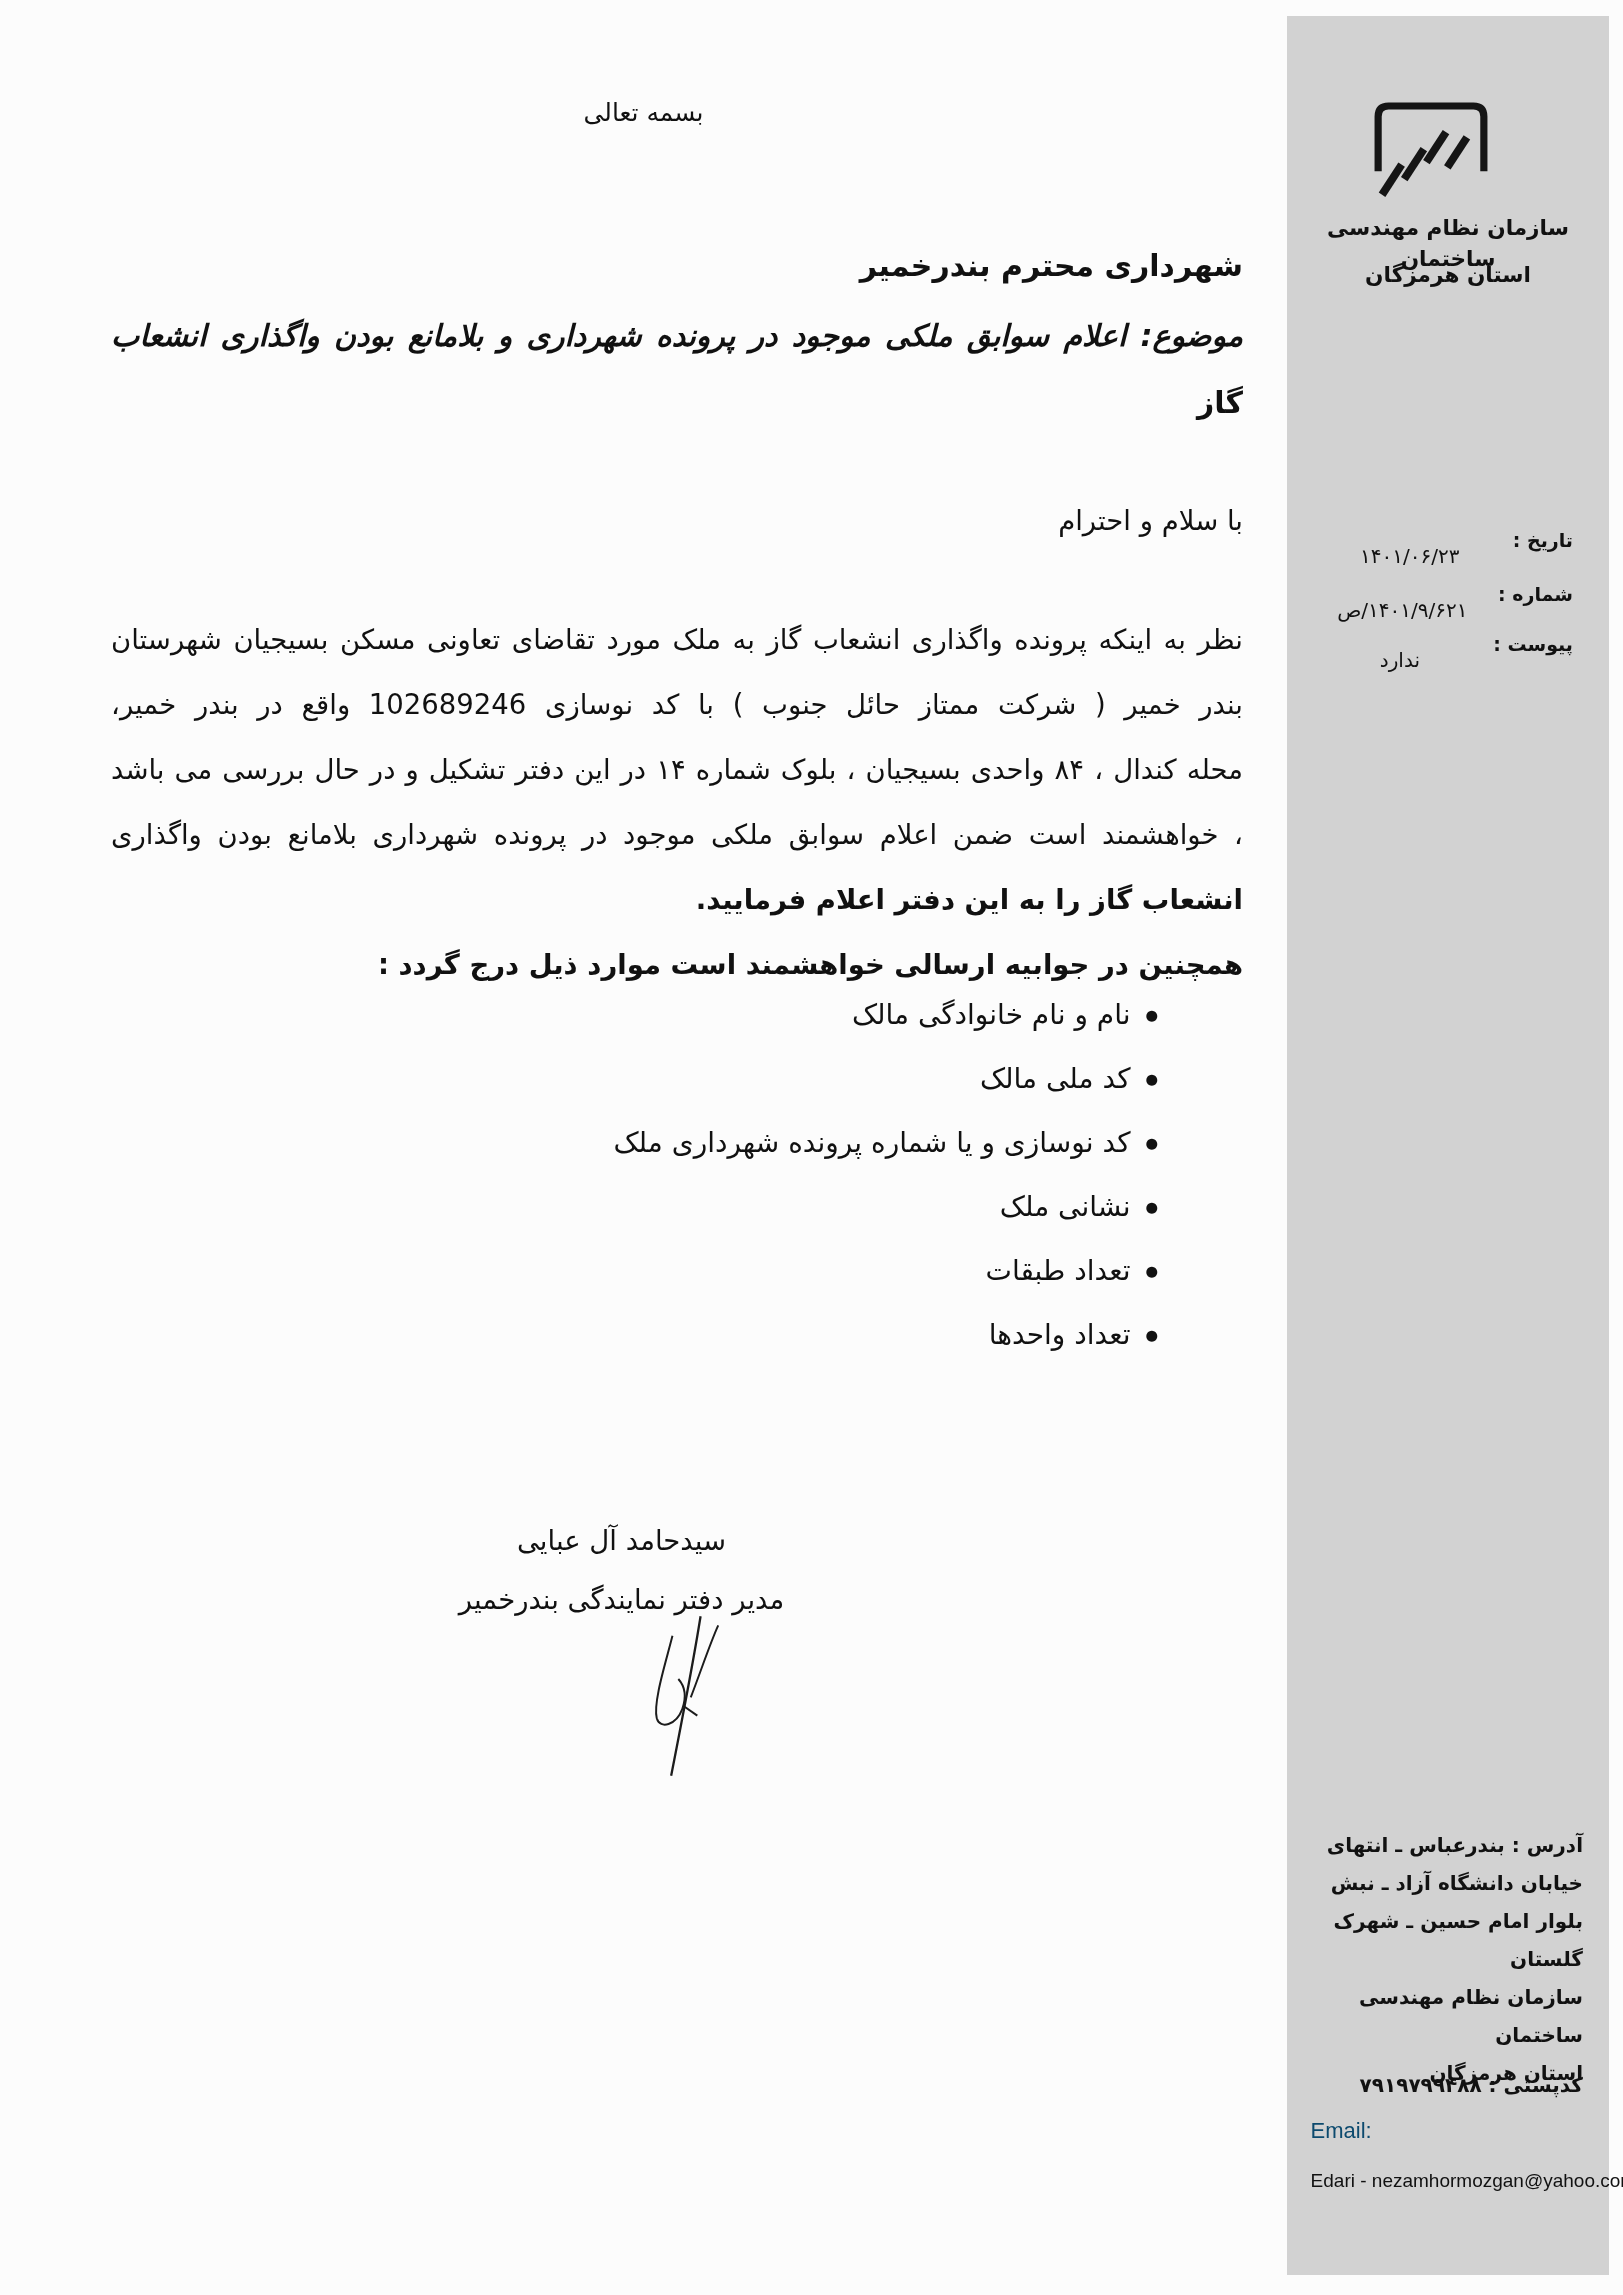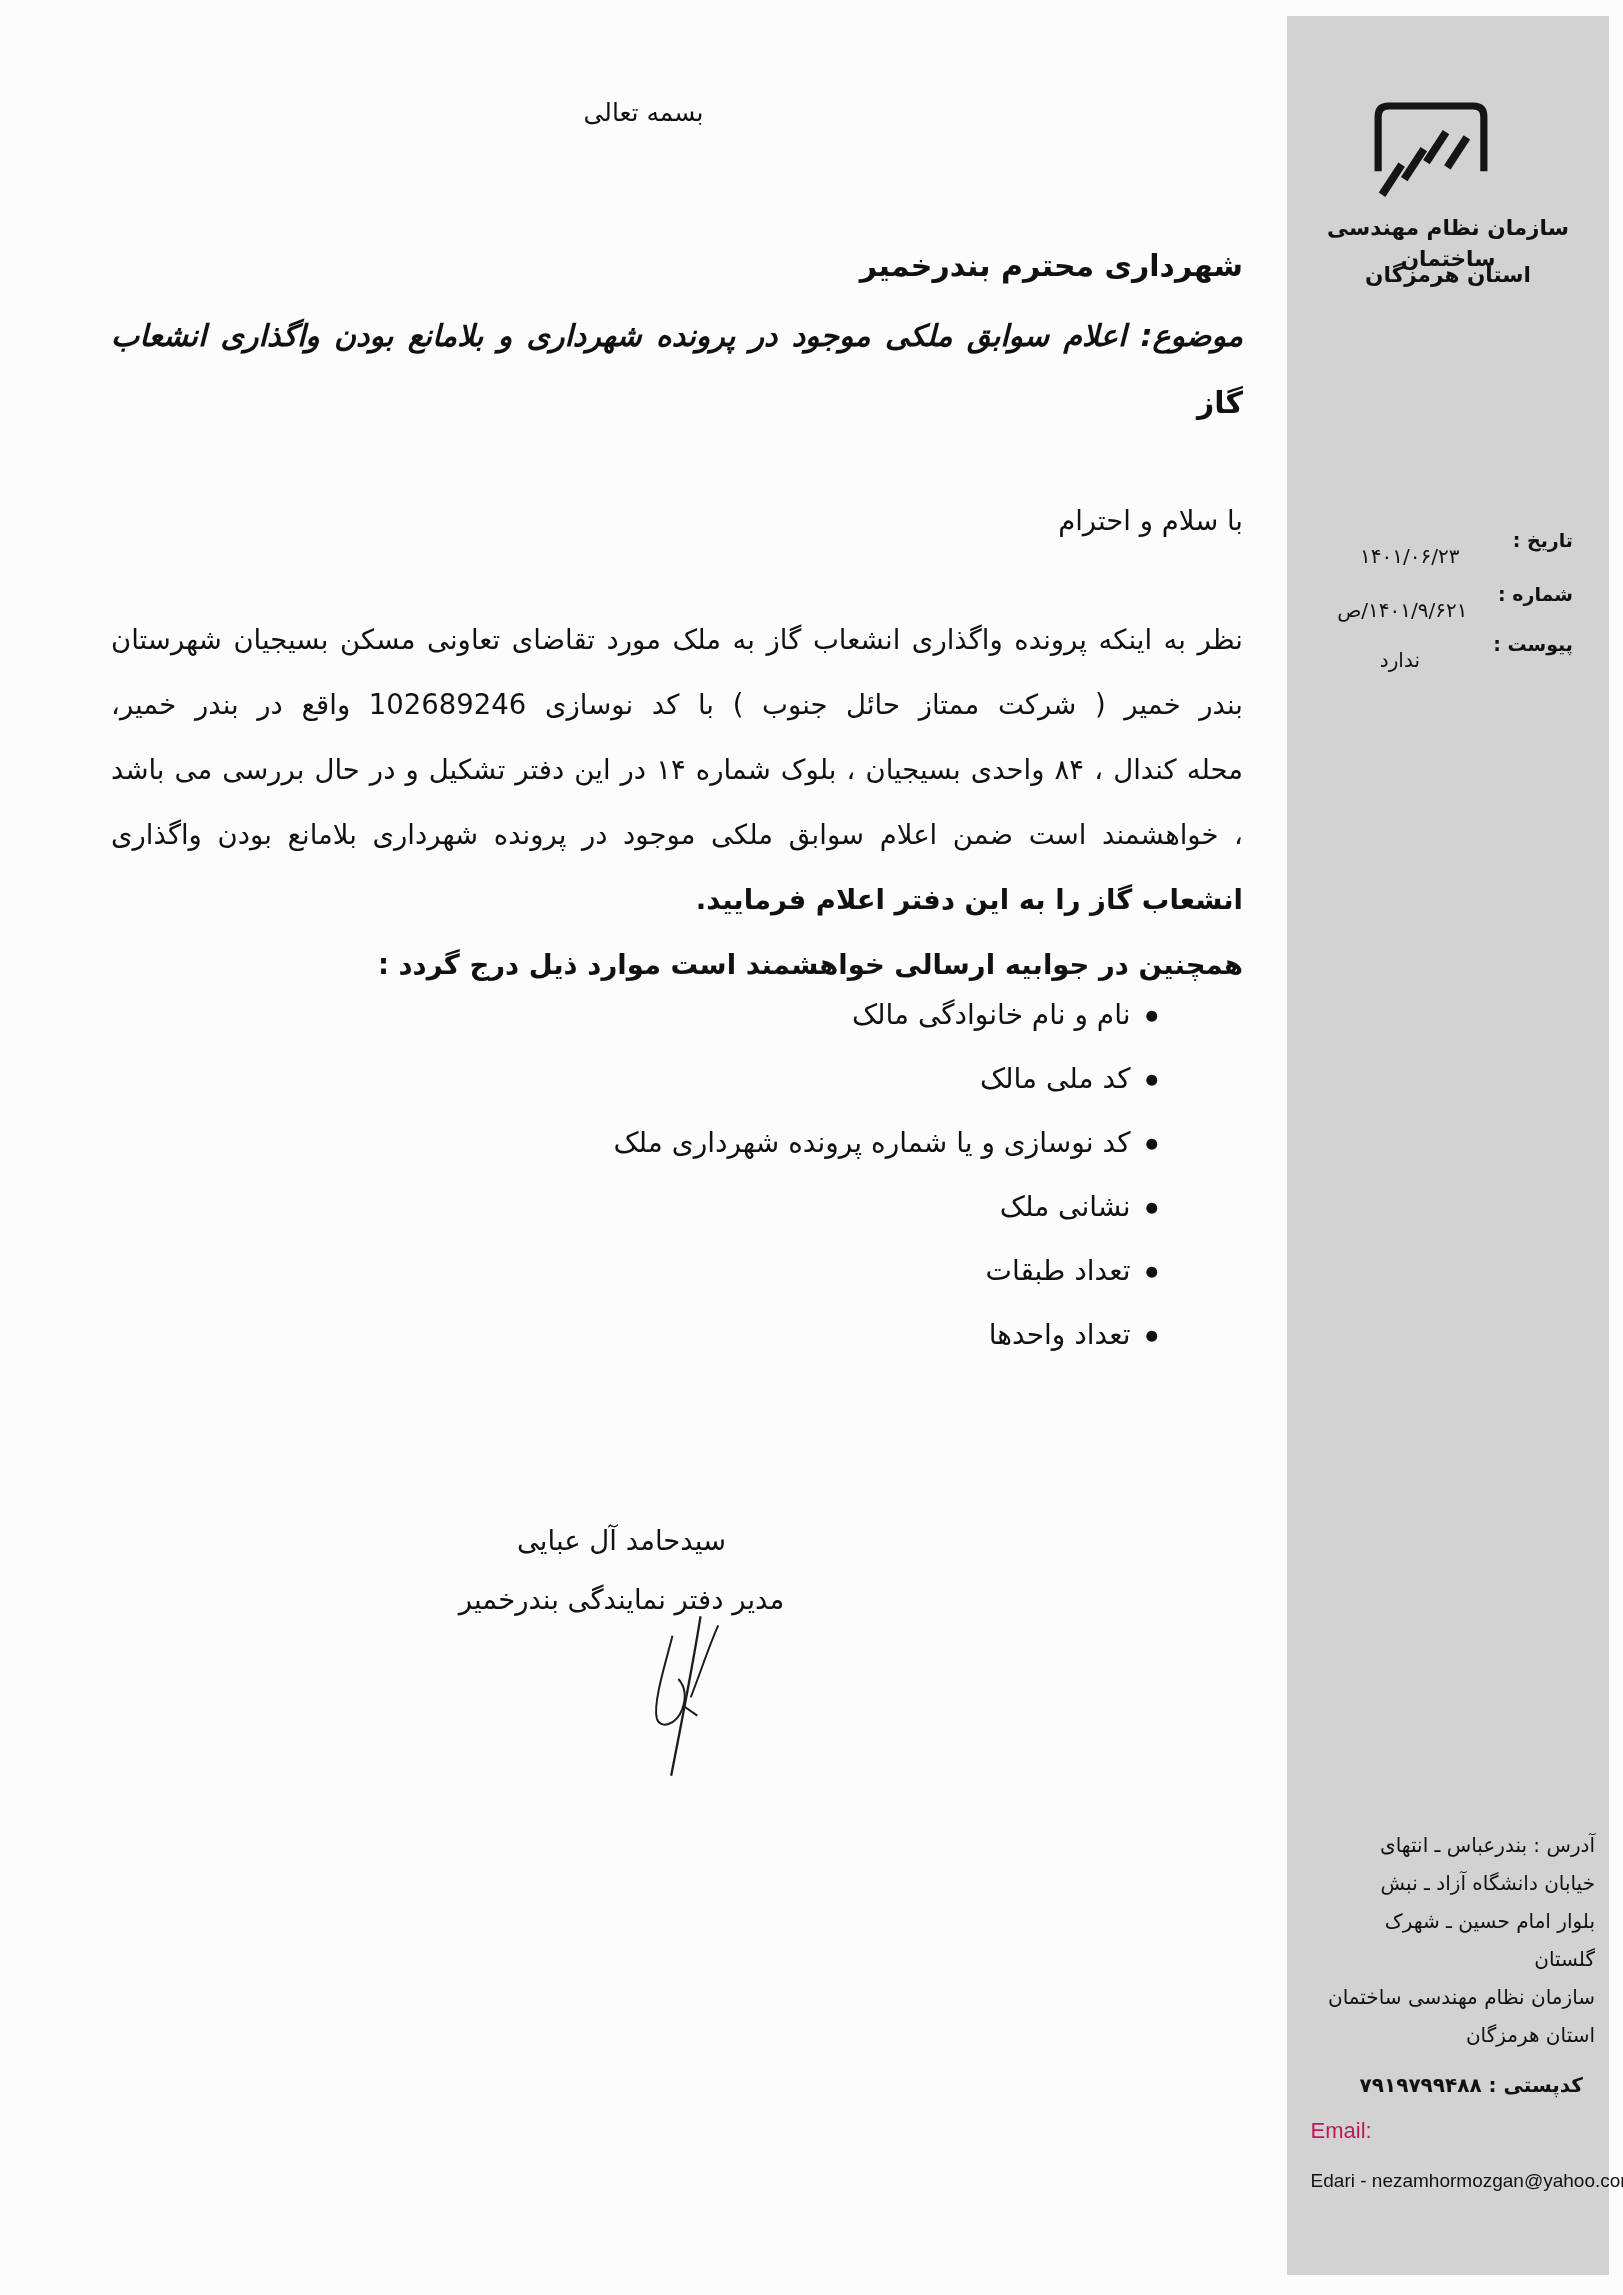--- a/index.html
+++ b/index.html
@@ -75,33 +75,33 @@
     position:absolute;left:0;width:100%;height:39px;
     padding:0 36px 0 19.6px;box-sizing:border-box;
     display:flex;align-items:center;
   }
   .meta-row.r1{top:505px;}
   .meta-row.r2{top:559px;}
   .meta-row.r3{top:609px;}
   .meta-label{font-size:19px;font-weight:bold;white-space:nowrap;}
   .meta-value{flex:1;text-align:center;font-size:20px;margin-top:31px;}
   .addr{
-    position:absolute;top:1810px;left:12px;width:100%;
+    position:absolute;top:1810px;left:0;width:100%;
     padding:0 26px 0 23.6px;box-sizing:border-box;
-    font-size:20px;font-weight:normal;line-height:38px;
+    font-size:20px;font-weight:bold;line-height:38px;
   }
   .postal{
     position:absolute;top:2053px;left:0;width:100%;
     padding:0 26px 0 23.6px;box-sizing:border-box;
     text-align:right;font-size:20px;font-weight:bold;line-height:33px;
   }
   .email-label{
     position:absolute;top:2098px;left:23.6px;
     direction:ltr;font-family:"Liberation Sans",sans-serif;
-    font-size:22px;color:#be185d;line-height:33px;
+    font-size:22px;color:#0c4a6e;line-height:33px;
   }
   .email-value{
     position:absolute;top:2150px;left:23.6px;
     direction:ltr;font-family:"Liberation Sans",sans-serif;
     font-size:19px;color:#111;line-height:30px;white-space:nowrap;
   }
 </style>
 </head>
 <body>
 

